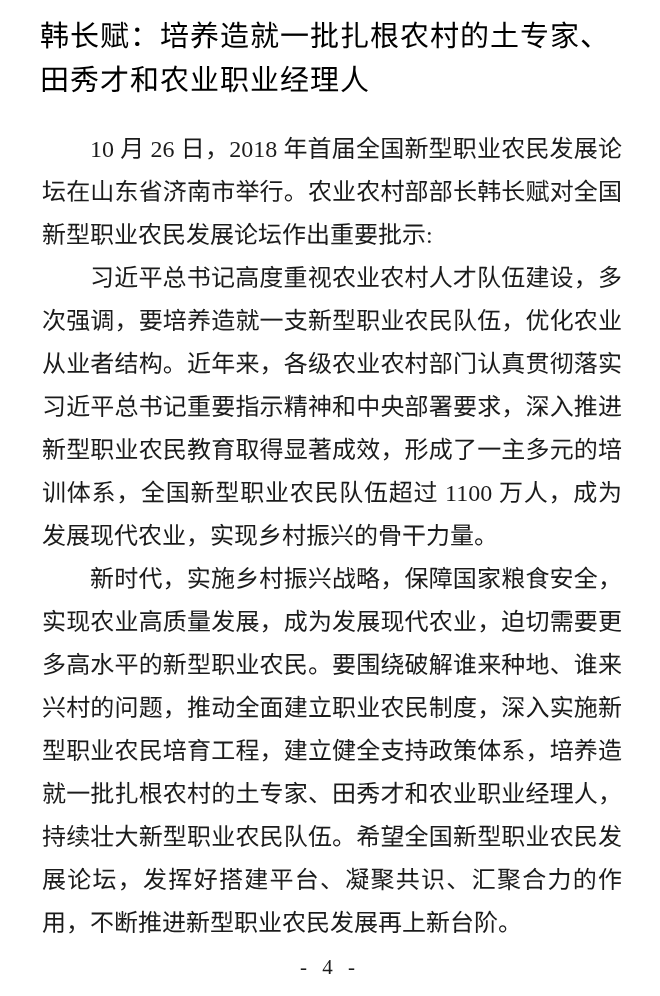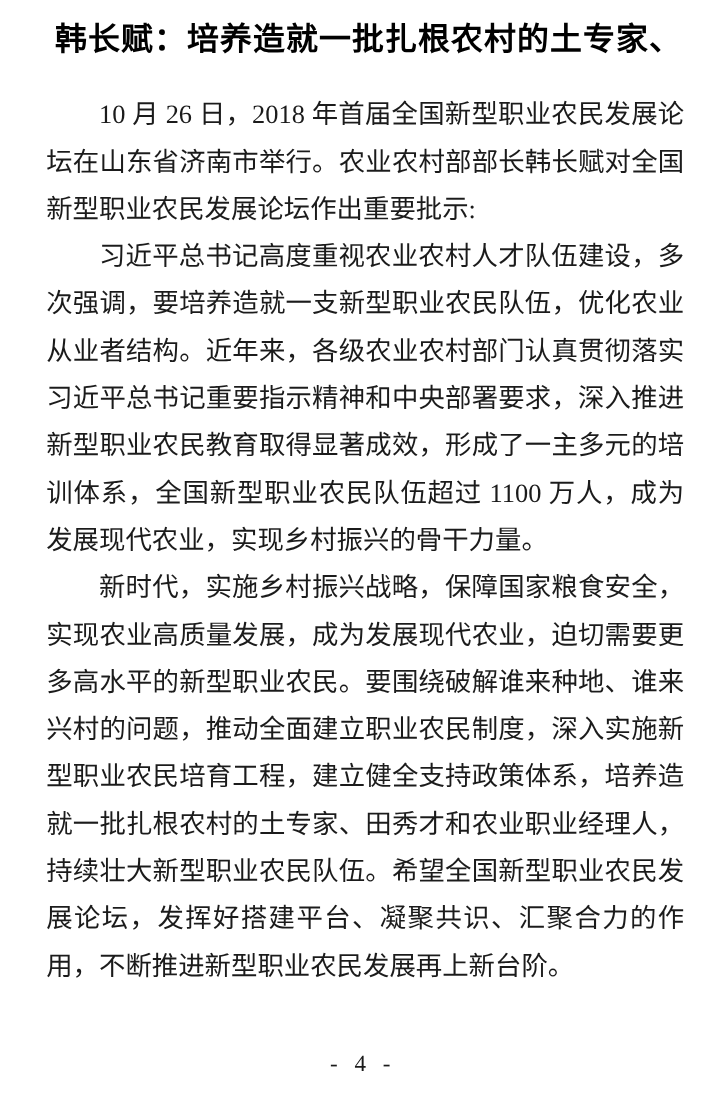--- a/index.html
+++ b/index.html
@@ -12,22 +12,22 @@
     width: 660px;
     height: 996px;
     margin: 0 auto;
     background: #ffffff;
     overflow: hidden;
     font-family: "Liberation Serif", "DejaVu Serif", serif;
     color: #1b1b1b;
   }
   .doc-title {
     margin: 14px 40px 0 40px;
-    text-align: right;
-    font-weight: 700;
+    text-align: left;
+    font-weight: 400;
     color: #000000;
     font-size: 29px;
     line-height: 44px;
     letter-spacing: 1px;
   }
   .doc-body {
     margin: 26px 38px 0 42px;
     font-size: 24px;
     line-height: 43px;
     text-align: justify;
@@ -53,20 +53,21 @@
     color: #1b1b1b;
   }
 </style>
 </head>
 <body>
 
 <div class="page">
 
   <div class="doc-title">
     <div>韩长赋：培养造就一批扎根农村的土专家、</div>
+    <div>田秀才和农业职业经理人</div>
   </div>
 
   <div class="doc-body">
     <p>10 月 26 日，2018 年首届全国新型职业农民发展论坛在山东省济南市举行。农业农村部部长韩长赋对全国新型职业农民发展论坛作出重要批示:</p>
     <p>习近平总书记高度重视农业农村人才队伍建设，多次强调，要培养造就一支新型职业农民队伍，优化农业从业者结构。近年来，各级农业农村部门认真贯彻落实习近平总书记重要指示精神和中央部署要求，深入推进新型职业农民教育取得显著成效，形成了一主多元的培训体系，全国新型职业农民队伍超过 1100 万人，成为发展现代农业，实现乡村振兴的骨干力量。</p>
     <p>
       <span>新时代，实施乡村振兴战略，保障国家粮食安全，实现农业高质量发展，成为发展现代农业，迫切需要更多高水平的新型职业农民。要围绕破解谁来种地、谁来兴村的问题，推动全面建立职业农民制度，深入实施新型职业农民培育工程，建立健全支持政策体系，培养造就一批扎根农村的土专家、田秀才和农业职业经理人，持续壮大新型职业农民队伍。希望全国新型职业农民发展论坛，发挥好搭建平台、凝聚共识、汇聚合力的作用，不断推进新型职业农民发展再上新台阶。</span>
     </p>
   </div>
 

